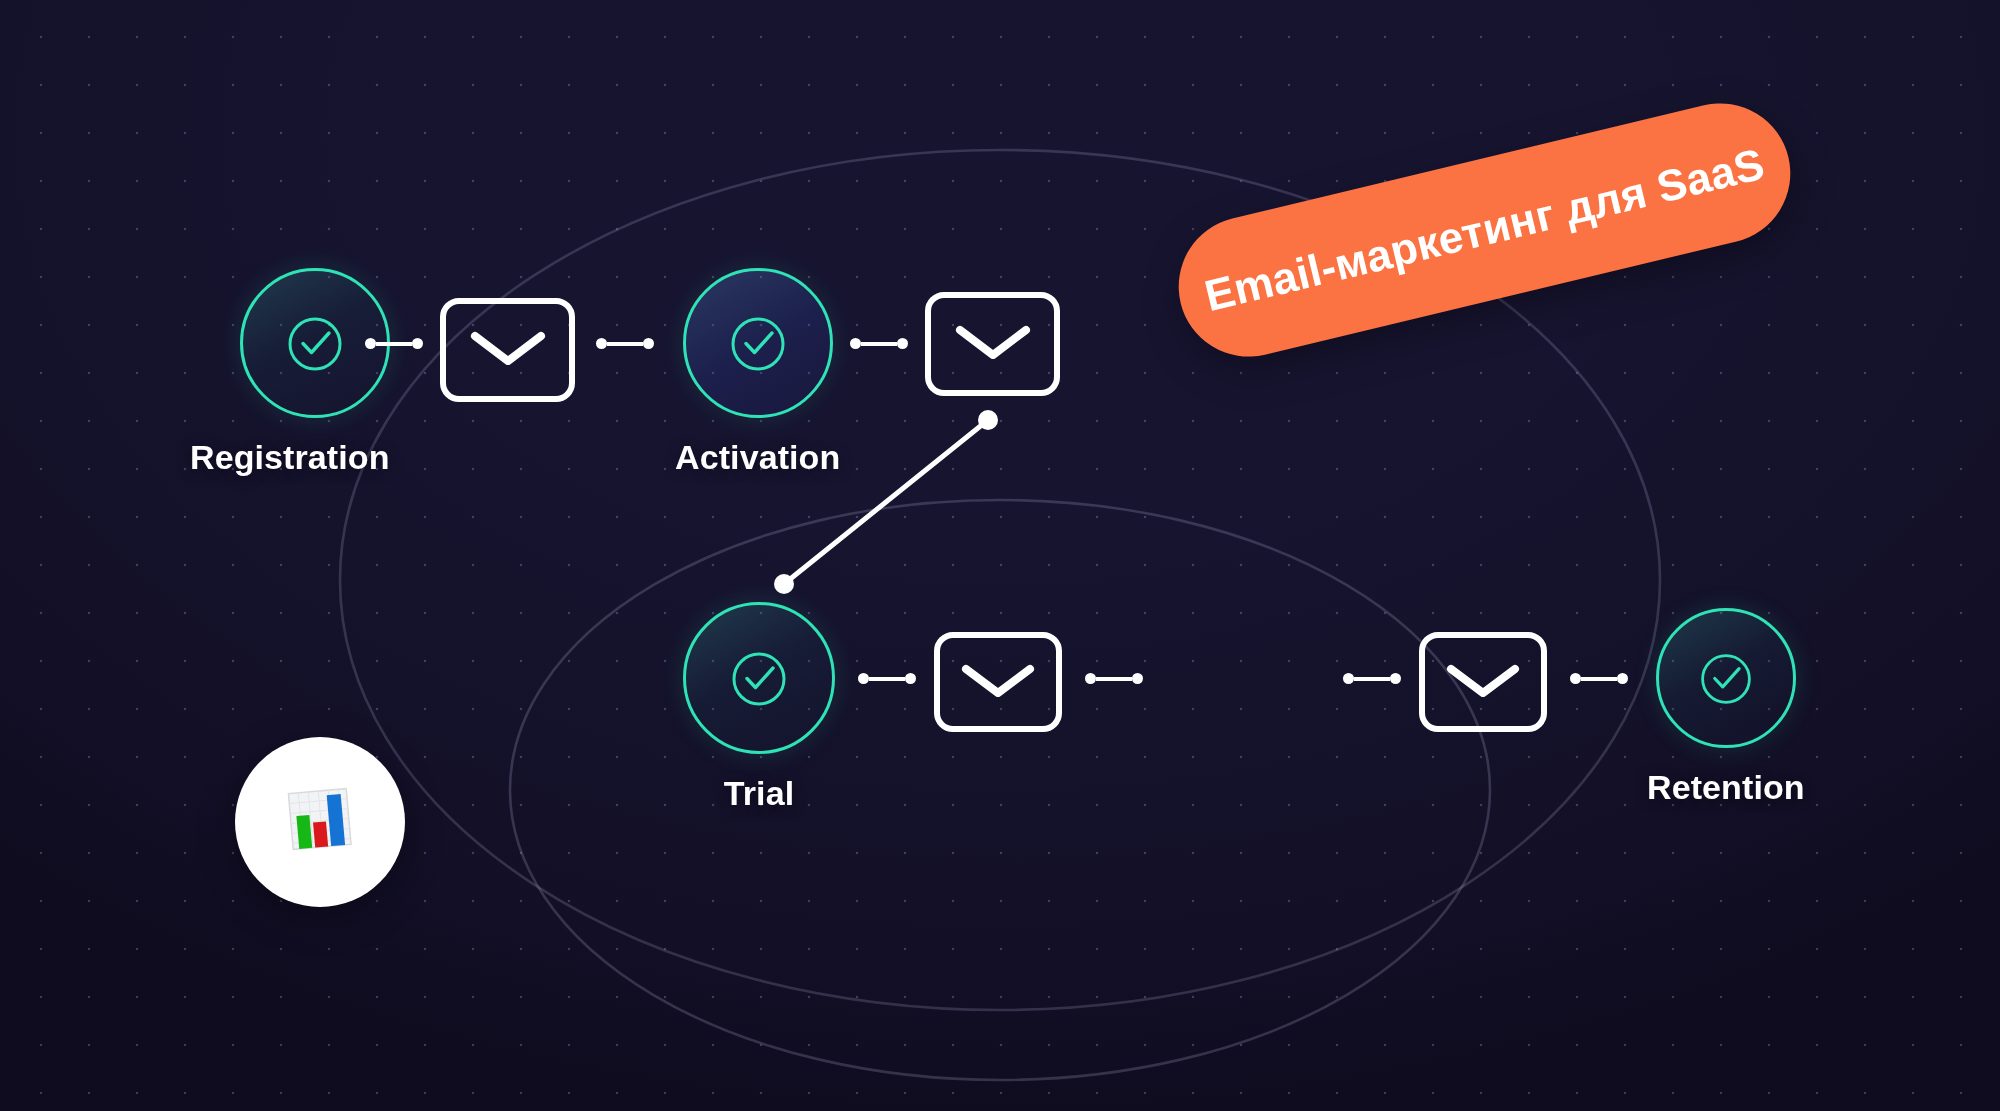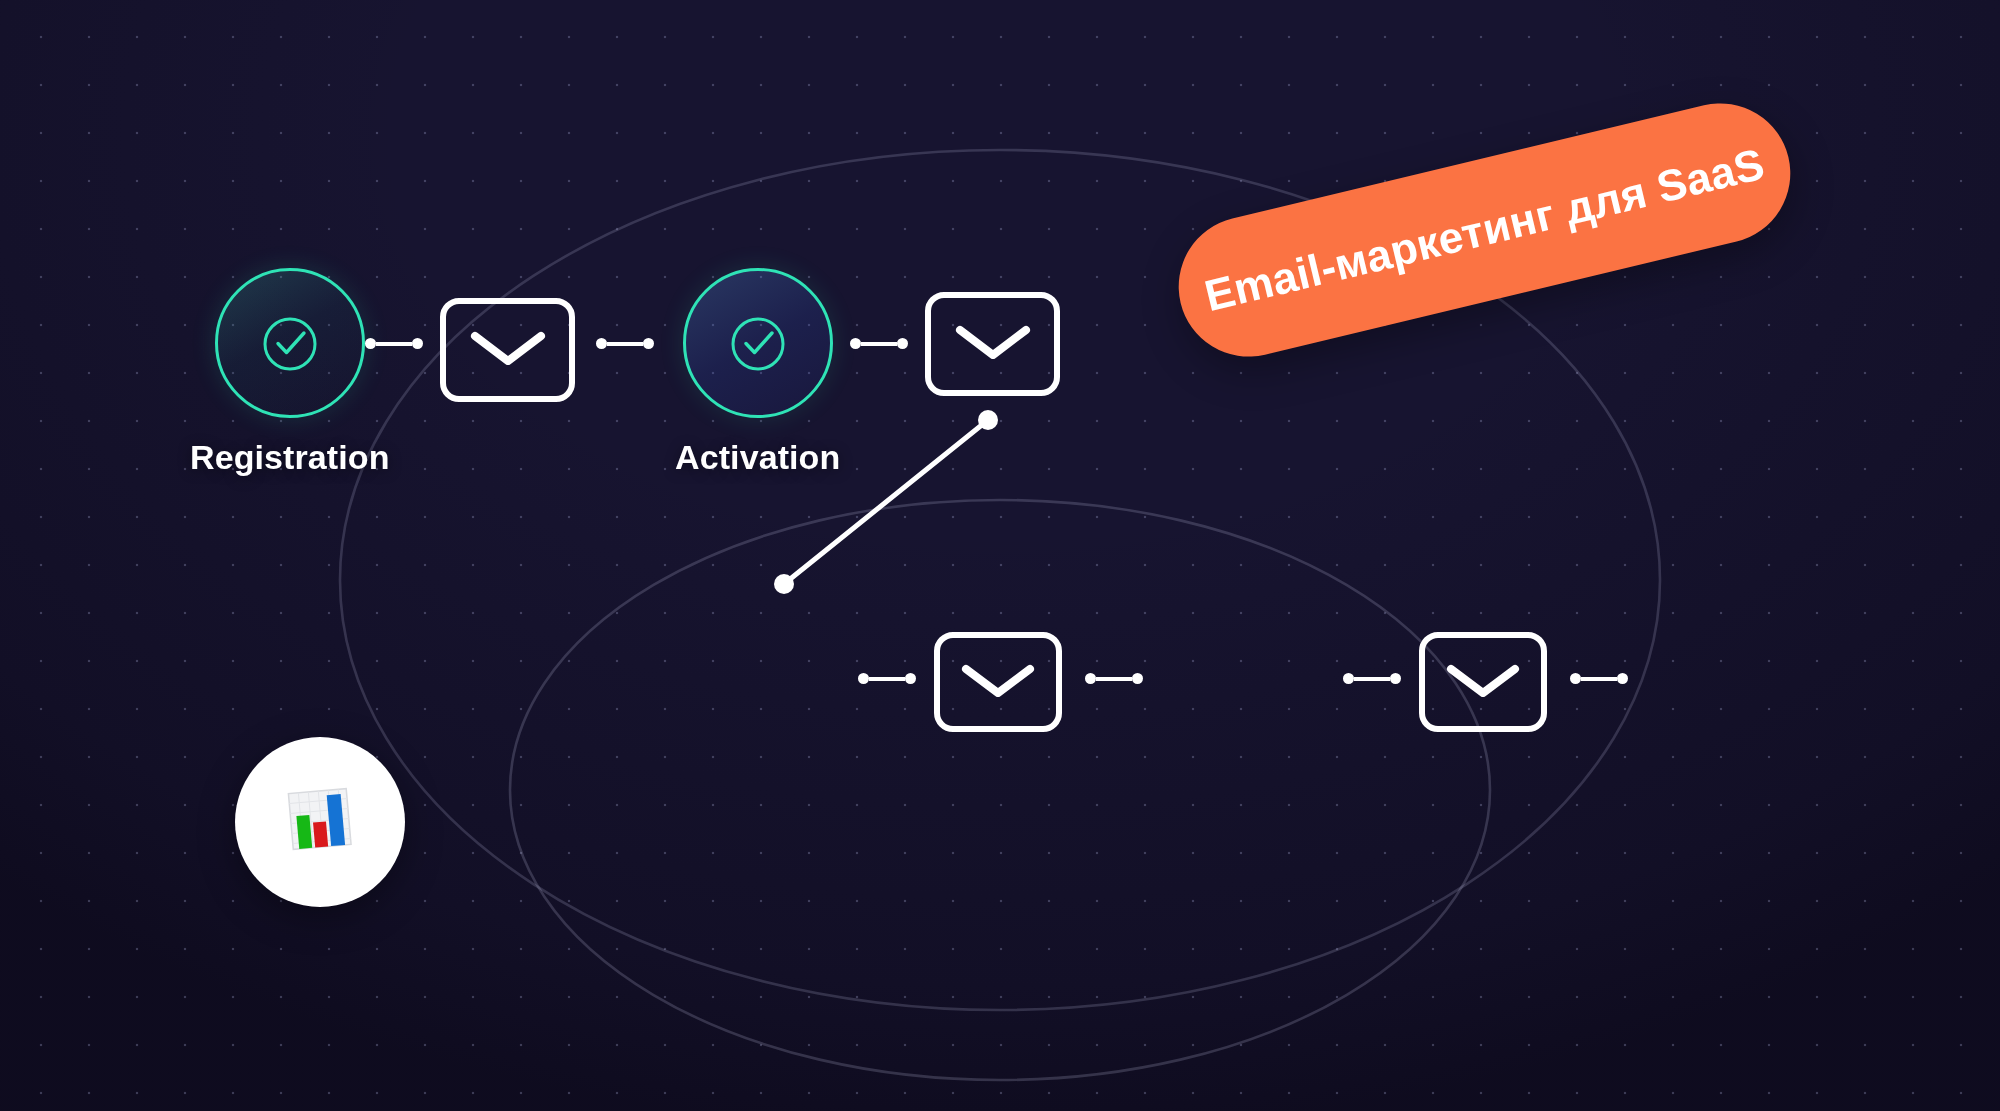--- a/index.html
+++ b/index.html
@@ -165,21 +165,21 @@
 
   <div class="bg-gradient"></div>
   <div class="bg-vignette"></div>
   <div class="bg-dots"></div>
 
   <svg class="orbits" width="2000" height="1111" viewBox="0 0 2000 1111">
     <ellipse cx="1000" cy="580" rx="660" ry="430" fill="none" stroke="rgba(190,190,225,0.20)" stroke-width="2.6"></ellipse>
     <ellipse cx="1000" cy="790" rx="490" ry="290" fill="none" stroke="rgba(185,185,220,0.22)" stroke-width="2.6"></ellipse>
   </svg>
 
-  <div class="node" style="left:190px; top:268px;">
+  <div class="node" style="left:190px; top:268px;align-items:flex-end;">
     <div class="circle teal" style="width:150px; height:150px;">
       <svg width="62" height="62" viewBox="0 0 62 62">
         <circle cx="31" cy="32" r="25" fill="none" stroke="#2fe3b6" stroke-width="3"></circle>
         <path d="M19 31.5 L27.5 40.5 L45 21" fill="none" stroke="#2fe3b6" stroke-width="3.4" stroke-linecap="round" stroke-linejoin="round"></path>
       </svg>
     </div>
     <div class="node-label">Registration</div>
   </div>
 
   <div class="connector" style="left:365px; top:338px; width:58px;">
@@ -221,20 +221,29 @@
       <path d="M10 9 L43 34 L76 9" fill="none" stroke="#ffffff" stroke-width="8" stroke-linecap="round" stroke-linejoin="round"></path>
     </svg>
   </div>
 
   <svg class="diag-connector" style="left:756px; top:398px;" width="260" height="210" viewBox="0 0 260 210">
     <line x1="232" y1="22" x2="28" y2="186" stroke="#ffffff" stroke-width="5" stroke-linecap="round"></line>
     <circle cx="232" cy="22" r="10" fill="#ffffff"></circle>
     <circle cx="28" cy="186" r="10" fill="#ffffff"></circle>
   </svg>
 
+  <div class="node" style="left:683px; top:602px;">
+    <div class="circle teal" style="width:152px; height:152px;">
+      <svg width="62" height="62" viewBox="0 0 62 62">
+        <circle cx="31" cy="32" r="25" fill="none" stroke="#2fe3b6" stroke-width="3"></circle>
+        <path d="M19 31.5 L27.5 40.5 L45 21" fill="none" stroke="#2fe3b6" stroke-width="3.4" stroke-linecap="round" stroke-linejoin="round"></path>
+      </svg>
+    </div>
+    <div class="node-label">Trial</div>
+  </div>
 
   <div class="connector" style="left:858px; top:673px; width:58px;">
     <span class="dot"></span>
     <span class="bar"></span>
     <span class="dot"></span>
   </div>
 
   <div class="mail" style="left:934px; top:632px; width:128px; height:100px;">
     <svg width="84" height="44" viewBox="0 0 84 44">
       <path d="M10 9 L42 33 L74 9" fill="none" stroke="#ffffff" stroke-width="8" stroke-linecap="round" stroke-linejoin="round"></path>
@@ -259,20 +268,29 @@
       <path d="M10 9 L42 33 L74 9" fill="none" stroke="#ffffff" stroke-width="8" stroke-linecap="round" stroke-linejoin="round"></path>
     </svg>
   </div>
 
   <div class="connector" style="left:1570px; top:673px; width:58px;">
     <span class="dot"></span>
     <span class="bar"></span>
     <span class="dot"></span>
   </div>
 
+  <div class="node" style="left:1647px; top:608px;">
+    <div class="circle teal" style="width:140px; height:140px;">
+      <svg width="58" height="58" viewBox="0 0 62 62">
+        <circle cx="31" cy="32" r="25" fill="none" stroke="#2fe3b6" stroke-width="3"></circle>
+        <path d="M19 31.5 L27.5 40.5 L45 21" fill="none" stroke="#2fe3b6" stroke-width="3.4" stroke-linecap="round" stroke-linejoin="round"></path>
+      </svg>
+    </div>
+    <div class="node-label">Retention</div>
+  </div>
 
   <div class="badge" style="left:1172px; top:160px; width:625px; height:140px;">
     <span class="badge-text">Email-маркетинг для SaaS</span>
   </div>
 
   <div class="emoji-badge" style="left:235px; top:737px; width:170px; height:170px;">
     <svg width="86" height="86" viewBox="0 0 86 86">
       <g transform="rotate(-5 43 43)">
         <rect x="14" y="12" width="58" height="56" fill="#f2f3f5" stroke="#d8dade" stroke-width="1.5"></rect>
         <g stroke="#e2e4e8" stroke-width="1">

